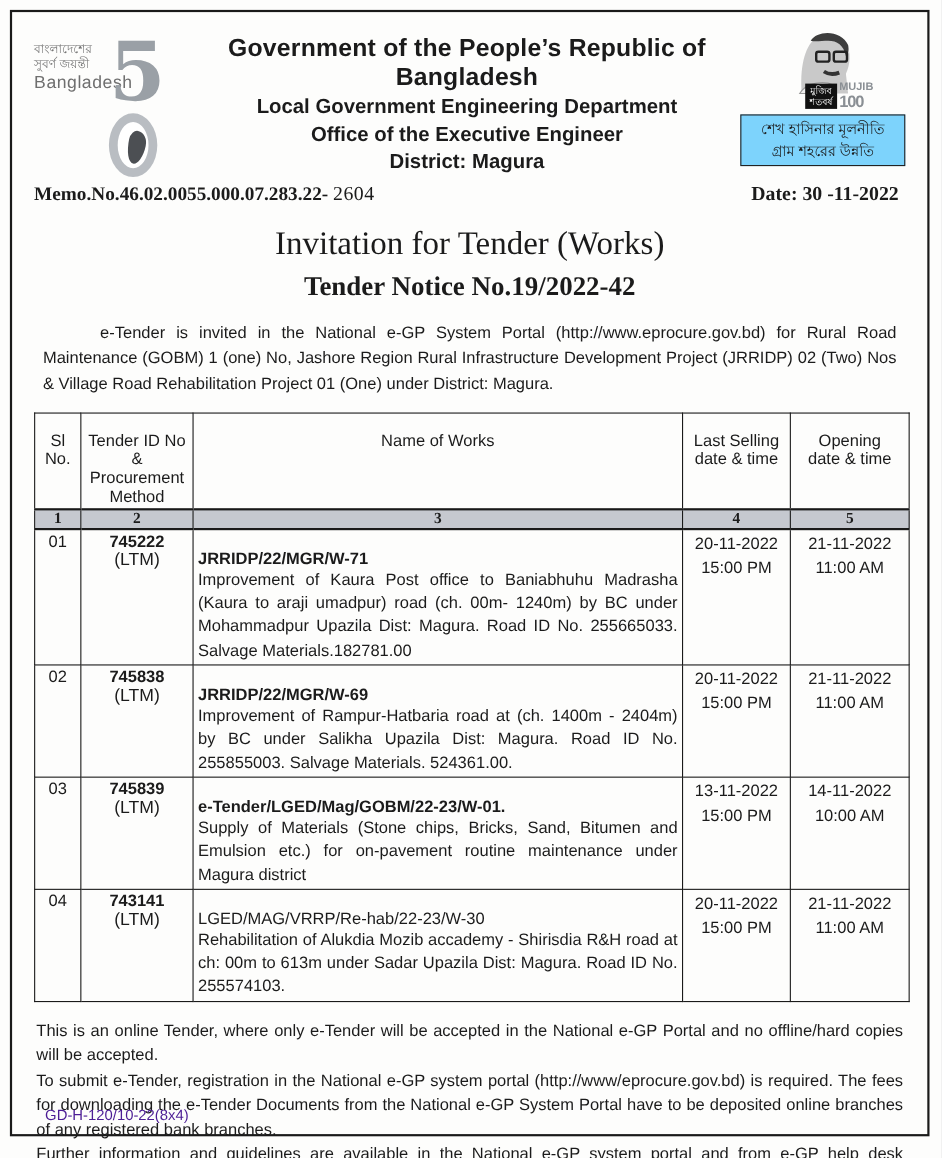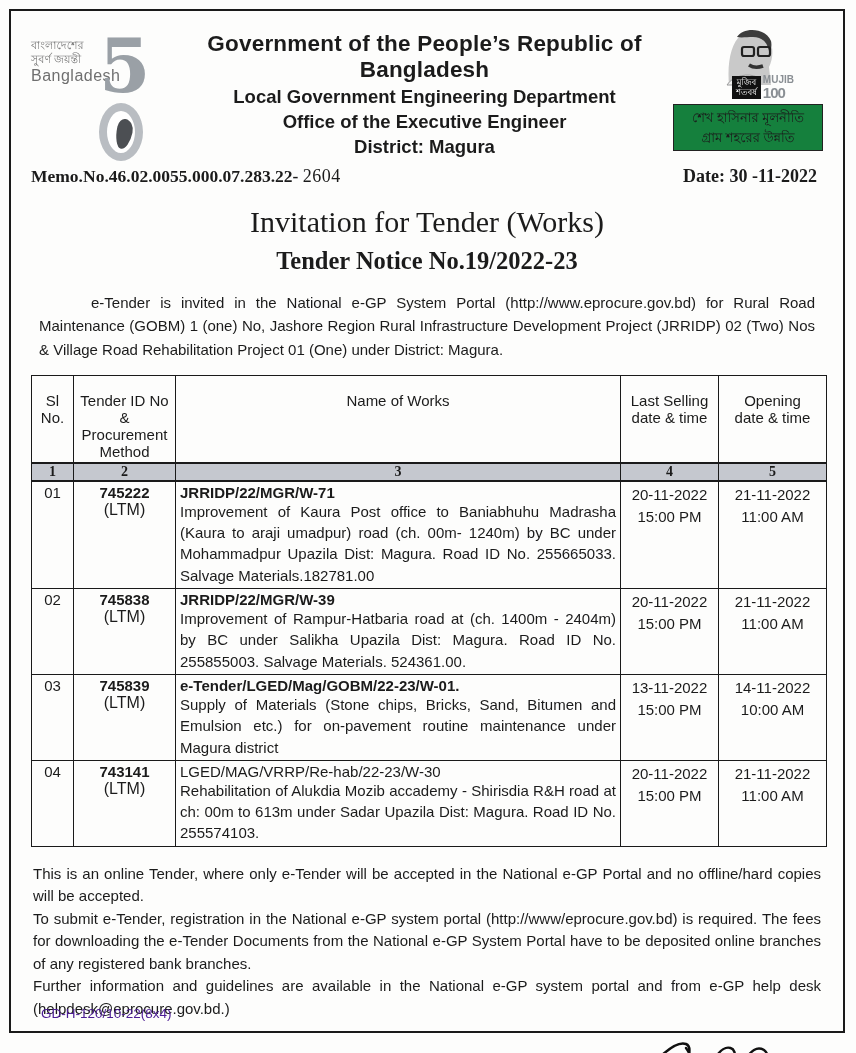--- a/index.html
+++ b/index.html
@@ -25,21 +25,21 @@
   .hc3{font-size:18.5px;font-weight:600;margin-top:3px;}
   .hc4{font-size:18.5px;font-weight:600;margin-top:3px;text-align:center;}
   .hc-web{font-size:13px;font-weight:bold;text-decoration:underline;margin-top:3px;}
   .logo-right{width:150px;text-align:center;padding-top:4px;}
   .portrait{width:78px;height:62px;margin:0 auto;display:block;}
   .mujib-row{display:flex;justify-content:center;align-items:center;gap:2px;margin-top:-12px;margin-left:30px;}
   .mujib-badge{background:#111;color:#fff;font-size:8.5px;line-height:1.1;padding:2px 4px;text-align:center;}
   .mujib-100{color:#8a8f94;font-weight:bold;font-size:10px;line-height:1;text-align:left;}
   .mujib-100 .num{font-size:15px;letter-spacing:-1px;}
   .caption-box{border:1.5px solid #222;padding:3px 6px;margin-top:4px;font-size:13px;line-height:1.5;
-               background:#15803d;white-space:nowrap;}
+               background:#7dd3fc;white-space:nowrap;}
 
   
   .memo-row{display:flex;justify-content:space-between;align-items:baseline;margin-top:8px;
             font-family:"Liberation Serif",serif;}
   .memo{font-size:17.5px;font-weight:bold;}
   .memo .memo-num{font-weight:normal;font-size:18px;letter-spacing:.5px;}
   .date{font-size:18px;font-weight:bold;padding-right:6px;}
 
   
   .title{text-align:center;font-family:"Liberation Serif",serif;font-size:30px;margin-top:18px;}
@@ -54,21 +54,21 @@
         font-size:15px;padding:2px 4px;box-sizing:border-box;}
   th.c-sl{width:42px;} th.c-id{width:102px;} th.c-work{width:445px;} th.c-sell{width:98px;} th.c-open{width:108px;}
   table.tender th{font-weight:normal;text-align:center;white-space:pre-line;padding-top:16px;height:74px;}
   tr.numrow td{background:#c5c8cf;text-align:center;font-weight:bold;font-size:14px;
                padding:0;line-height:1.15;border-top:2px solid #1a1a1a;border-bottom:2px solid #1a1a1a;
                font-family:"Liberation Serif",serif;}
   td.sl{text-align:center;padding-top:4px;}
   td.tid{text-align:center;padding-top:4px;font-weight:bold;}
   td.tid .method{display:block;font-weight:normal;font-size:16px;}
   td.work{padding:3px 7px 6px 7px;}
-  td.work .wtitle{font-weight:bold;display:block;}
+  td.work .wtitle{font-weight:bold;display:block;margin-top:16px;}
   td.work .wtitle.regular{font-weight:normal;}
   td.work .wdesc{display:block;text-align:justify;line-height:1.42;}
   td.dt{text-align:center;padding-top:4px;line-height:1.45;white-space:pre-line;}
 
   
   .notes{margin:16px 2px 16px 2px;}
   .notes p{margin:0;font-size:15px;line-height:1.5;text-align:justify;}
 
   
   .sig-block{margin-top:4px;margin-left:575px;width:245px;position:relative;}
@@ -127,21 +127,21 @@
 
     <div class="memo-row">
       <div class="memo">
         <span>Memo.No.46.02.0055.000.07.283.22-</span>
         <span class="memo-num">2604</span>
       </div>
       <div class="date">Date: 30 -11-2022</div>
     </div>
 
     <div class="title">Invitation for Tender (Works)</div>
-    <div class="subtitle">Tender Notice No.19/2022-23</div>
+    <div class="subtitle">Tender Notice No.19/2022-42</div>
 
     <p class="intro">e-Tender is invited in the National e-GP System Portal (http://www.eprocure.gov.bd) for Rural Road Maintenance (GOBM) 1  (one) No, Jashore Region Rural Infrastructure Development Project (JRRIDP) 02 (Two) Nos &amp; Village Road Rehabilitation Project 01 (One) under District: Magura.</p>
 
     <table class="tender">
       <tbody>
           <tr>
         <th class="c-sl">Sl
 No.</th>
         <th class="c-id">Tender ID No
 &amp;
@@ -177,21 +177,21 @@
 11:00 AM</td>
       </tr>
 
       <tr>
         <td class="sl">02</td>
         <td class="tid">
           <span>745838</span>
           <span class="method">(LTM)</span>
         </td>
         <td class="work">
-          <span class="wtitle">JRRIDP/22/MGR/W-39</span>
+          <span class="wtitle">JRRIDP/22/MGR/W-69</span>
           <span class="wdesc">Improvement of Rampur-Hatbaria road at (ch. 1400m - 2404m) by BC under Salikha Upazila Dist: Magura. Road ID No. 255855003. Salvage Materials. 524361.00.</span>
         </td>
         <td class="dt">20-11-2022
 15:00 PM</td>
         <td class="dt">21-11-2022
 11:00 AM</td>
       </tr>
 
       <tr>
         <td class="sl">03</td>

